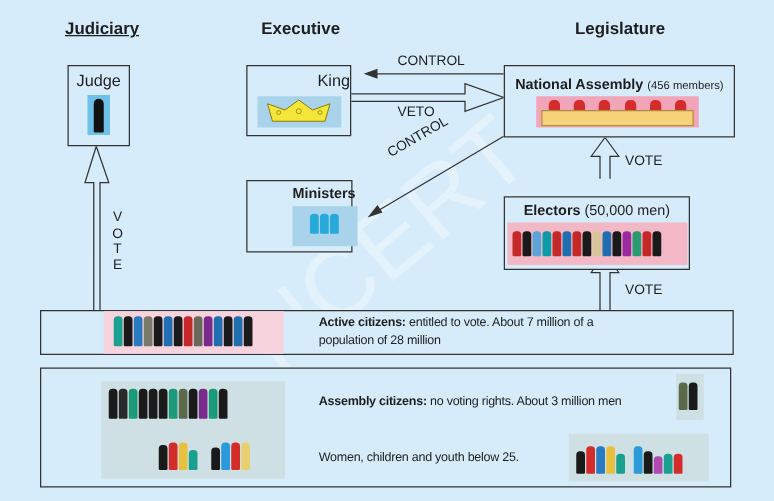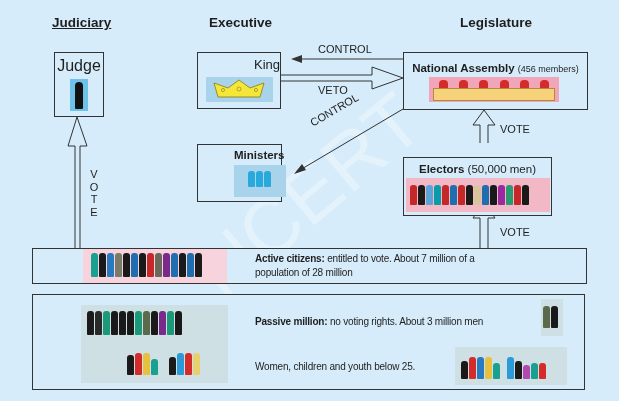--- a/index.html
+++ b/index.html
@@ -33,21 +33,21 @@
   <polygon points="294,174 302,164 306,170" fill="#333"></polygon>
 
   <path d="M480,143 L480,125 L473,125 L484,110 L495,125 L488,125 L488,143" fill="#d6ecfa" stroke="#333" stroke-width="1"></path>
 
   <path d="M480,248 L480,218 L473,218 L484,202 L495,218 L488,218 L488,248" fill="#d6ecfa" stroke="#333" stroke-width="1"></path>
 
   <path d="M75,248 L75,146 L68,146 L77,117 L87,146 L80,146 L80,248" fill="#d6ecfa" stroke="#333" stroke-width="1"></path>
 </svg>
 
 <div class="box" style="left:54px; top:52px; width:50px; height:65px;">
-  <div style="text-align:center; font-size:16px; margin-top:4px;">Judge</div>
+  <div style="text-align:center; font-size:13px; margin-top:4px;">Judge</div>
   <div style="width:18px; height:32px; margin:4px auto 0; background:#6ec2ea; position:relative;">
     <div style="position:absolute; left:5px; top:3px; width:8px; height:27px; background:#111; border-radius:4px 4px 1px 1px;"></div>
   </div>
 </div>
 
 <div class="box" style="left:197px; top:52px; width:84px; height:57px;">
   <div style="text-align:right; font-size:13px; margin-top:4px;">King</div>
   <div style="width:67px; height:25px; margin:5px auto 0; background:#a9d3ea; position:relative;">
     <svg width="67" height="25" style="position:static;">
         <polygon points="8,6 22,11 33,3 44,11 58,6 54,20 12,20" fill="#f5e63a" stroke="#8a7a10" stroke-width="0.8"></polygon>
@@ -118,21 +118,21 @@
 <div class="box" style="left:32px; top:294px; width:553px; height:96px;">
   <div style="position:absolute; left:48px; top:10px; width:147px; height:78px; background:#cfe0e4; padding:6px 0 0 6px; box-sizing:border-box; white-space:nowrap; overflow:hidden;">
     <div style="white-space:nowrap;">
       <span class="fig" style="background:#1a1a1a; height:24px;"></span><span class="fig" style="background:#2a2a2a; height:24px;"></span><span class="fig" style="background:#1a9a78; height:24px;"></span><span class="fig" style="background:#1a1a1a; height:24px;"></span><span class="fig" style="background:#1a1a1a; height:24px;"></span><span class="fig" style="background:#1a1a1a; height:24px;"></span><span class="fig" style="background:#1a9a78; height:24px;"></span><span class="fig" style="background:#5a6a4a; height:24px;"></span><span class="fig" style="background:#1a1a1a; height:24px;"></span><span class="fig" style="background:#7a2a8a; height:24px;"></span><span class="fig" style="background:#1a9a78; height:24px;"></span><span class="fig" style="background:#1a1a1a; height:24px;"></span>
     </div>
     <div style="white-space:nowrap; margin:14px 0 0 40px;">
       <span class="fig" style="background:#1a1a1a; height:20px;"></span><span class="fig" style="background:#d42b2b; height:22px;"></span><span class="fig" style="background:#e8c040; height:22px;"></span><span class="fig" style="background:#1aa090; height:16px;"></span><span class="fig" style="background:#1a1a1a; height:18px; margin-left:10px;"></span><span class="fig" style="background:#2a9ad8; height:22px;"></span><span class="fig" style="background:#d42b2b; height:22px;"></span><span class="fig" style="background:#e8d070; height:22px;"></span>
     </div>
   </div>
   <div style="position:absolute; left:222px; top:21px; font-size:10px; letter-spacing:-0.2px;">
-    <b>Passive million:</b><span> no voting rights. About 3 million men</span>
+    <b>Assembly citizens:</b><span> no voting rights. About 3 million men</span>
   </div>
   <div style="position:absolute; left:508px; top:4px; width:22px; height:37px; background:#cfe0e4; padding:7px 0 0 2px; box-sizing:border-box; white-space:nowrap; overflow:hidden;">
     <span class="fig" style="background:#5a6a4a; height:22px;"></span><span class="fig" style="background:#1a1a1a; height:22px;"></span>
   </div>
   <div style="position:absolute; left:222px; top:66px; font-size:10px; letter-spacing:-0.2px;">Women, children and youth below 25.</div>
   <div style="position:absolute; left:422px; top:52px; width:112px; height:38px; background:#cfe0e4; padding:10px 0 0 6px; box-sizing:border-box; white-space:nowrap; overflow:hidden;">
     <span class="fig" style="background:#1a1a1a; height:18px;"></span><span class="fig" style="background:#d42b2b; height:22px;"></span><span class="fig" style="background:#2a7ac0; height:22px;"></span><span class="fig" style="background:#e8c040; height:22px;"></span><span class="fig" style="background:#1aa090; height:16px;"></span><span class="fig" style="background:#2a9ad8; height:22px; margin-left:6px;"></span><span class="fig" style="background:#1a1a1a; height:18px;"></span><span class="fig" style="background:#b04ab0; height:14px;"></span><span class="fig" style="background:#1aa090; height:16px;"></span><span class="fig" style="background:#d42b2b; height:16px;"></span>
   </div>
 </div>
 

